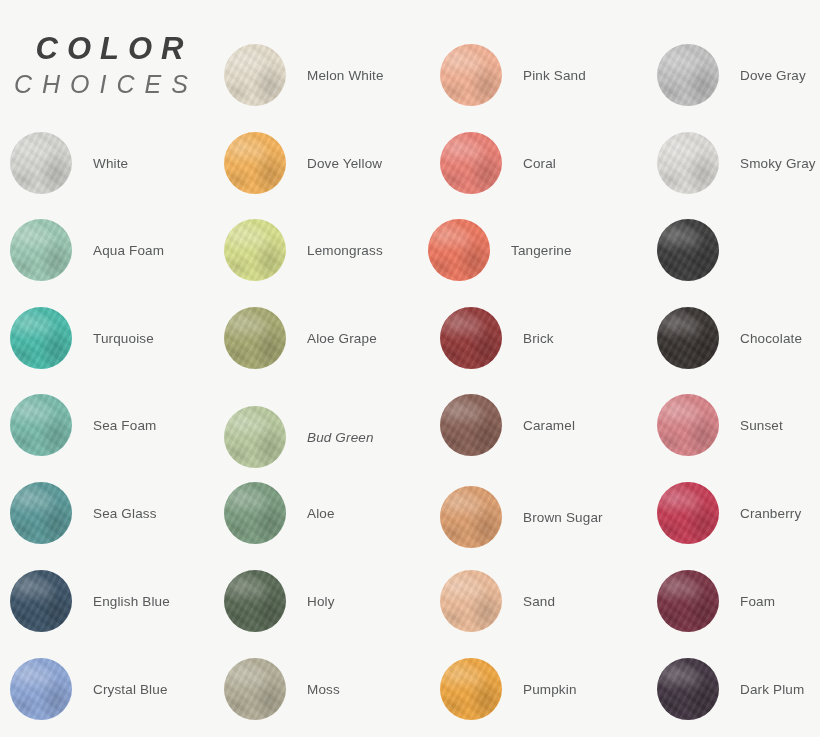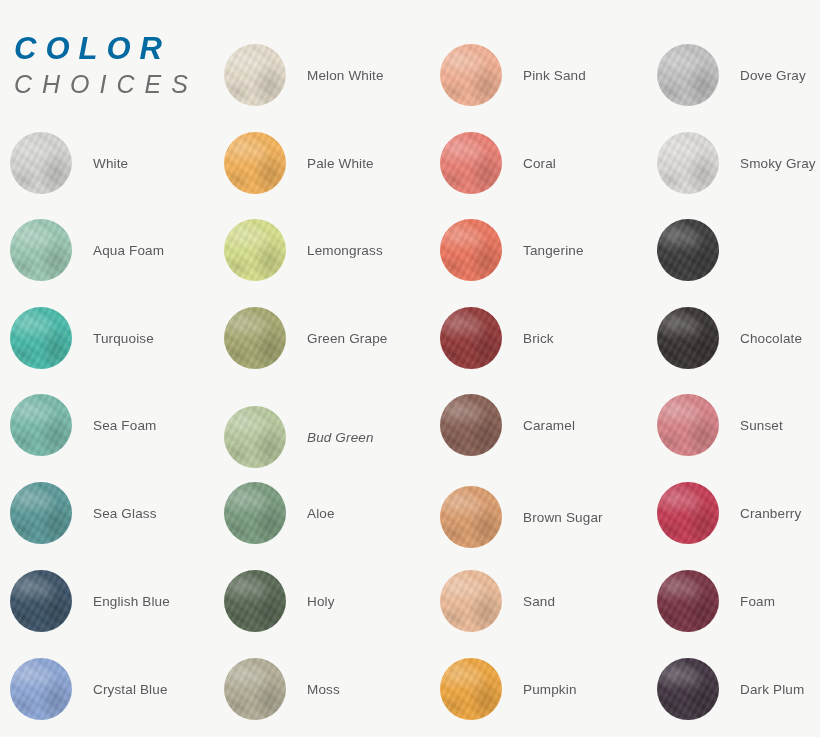--- a/index.html
+++ b/index.html
@@ -25,23 +25,24 @@
     position: absolute;
     left: 14px;
     top: 33px;
     width: 200px;
   }
   #title-primary {
     font-size: 31px;
     font-weight: bold;
     font-style: italic;
     letter-spacing: 9px;
-    color: #0369a1;
+    color: #404040;
     line-height: 1.05;
     white-space: nowrap;
+    text-align: center;
   }
   #title-secondary {
     font-size: 25px;
     font-weight: 300;
     font-style: italic;
     letter-spacing: 10px;
     color: #6e6e6e;
     line-height: 1.35;
     white-space: nowrap;
     margin-top: 2px;
@@ -137,29 +138,29 @@
       <div class="swatch-cell" style="left: 10px; top: 658px;">
         <div class="swatch-circle" style="background: rgb(143, 168, 216);"></div>
         <div class="swatch-label">Crystal Blue</div>
       </div>
       <div class="swatch-cell" style="left: 224px; top: 44px;">
         <div class="swatch-circle" style="background: rgb(229, 221, 204);"></div>
         <div class="swatch-label">Melon White</div>
       </div>
       <div class="swatch-cell" style="left: 224px; top: 132px;">
         <div class="swatch-circle" style="background: rgb(245, 180, 92);"></div>
-        <div class="swatch-label">Pale White</div>
+        <div class="swatch-label">Dove Yellow</div>
       </div>
       <div class="swatch-cell" style="left: 224px; top: 219px;">
         <div class="swatch-circle" style="background: rgb(216, 224, 142);"></div>
         <div class="swatch-label">Lemongrass</div>
       </div>
       <div class="swatch-cell" style="left: 224px; top: 307px;">
         <div class="swatch-circle" style="background: rgb(168, 171, 115);"></div>
-        <div class="swatch-label">Green Grape</div>
+        <div class="swatch-label">Aloe Grape</div>
       </div>
       <div class="swatch-cell" style="left: 224px; top: 406px; font-style: italic;">
         <div class="swatch-circle" style="background: rgb(186, 203, 160);"></div>
         <div class="swatch-label">Bud Green</div>
       </div>
       <div class="swatch-cell" style="left: 224px; top: 482px;">
         <div class="swatch-circle" style="background: rgb(124, 158, 129);"></div>
         <div class="swatch-label">Aloe</div>
       </div>
       <div class="swatch-cell" style="left: 224px; top: 570px;">
@@ -171,21 +172,21 @@
         <div class="swatch-label">Moss</div>
       </div>
       <div class="swatch-cell" style="left: 440px; top: 44px;">
         <div class="swatch-circle" style="background: rgb(243, 179, 150);"></div>
         <div class="swatch-label">Pink Sand</div>
       </div>
       <div class="swatch-cell" style="left: 440px; top: 132px;">
         <div class="swatch-circle" style="background: rgb(236, 130, 119);"></div>
         <div class="swatch-label">Coral</div>
       </div>
-      <div class="swatch-cell" style="left: 440px; top: 219px;">
+      <div class="swatch-cell" style="left: 428px; top: 219px;">
         <div class="swatch-circle" style="background: rgb(237, 120, 96);"></div>
         <div class="swatch-label">Tangerine</div>
       </div>
       <div class="swatch-cell" style="left: 440px; top: 307px;">
         <div class="swatch-circle" style="background: rgb(150, 60, 60);"></div>
         <div class="swatch-label">Brick</div>
       </div>
       <div class="swatch-cell" style="left: 440px; top: 394px;">
         <div class="swatch-circle" style="background: rgb(138, 98, 87);"></div>
         <div class="swatch-label">Caramel</div>

